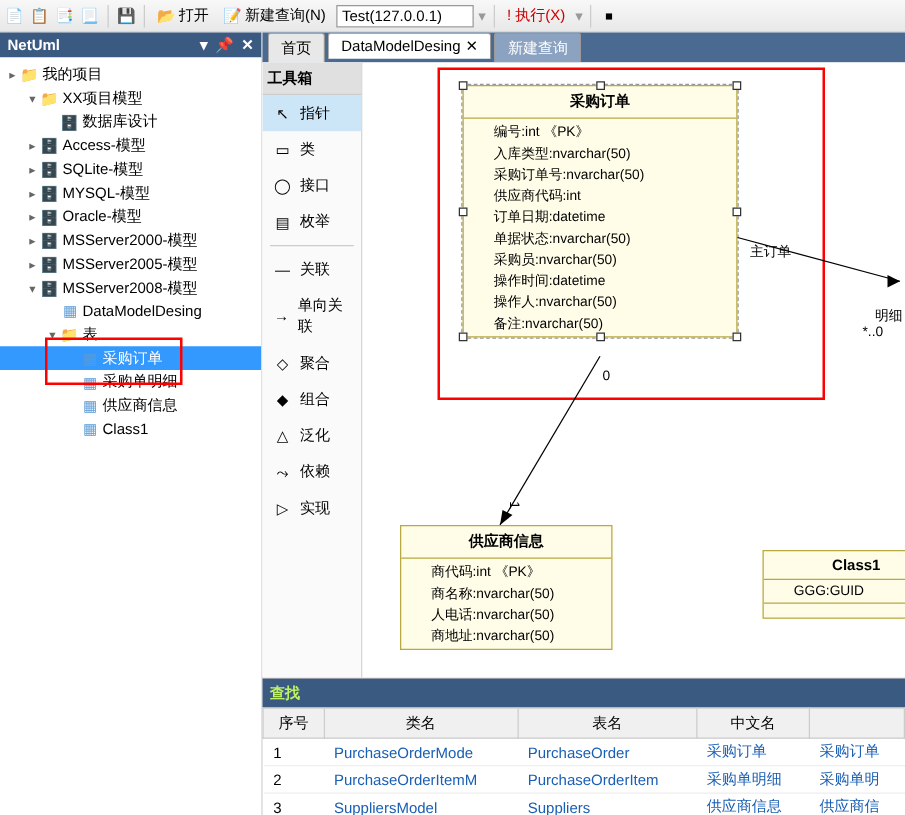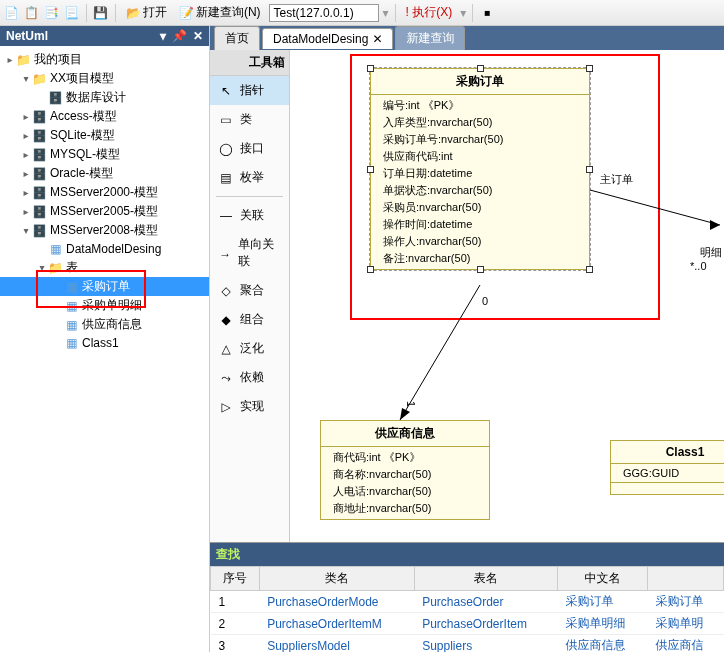--- a/index.html
+++ b/index.html
@@ -16,36 +16,36 @@
 .tree{flex:1;overflow:auto;background:#fff;padding:4px 0}
 .tree-node{display:flex;align-items:center;padding:1px 0;cursor:pointer;white-space:nowrap}
 .tree-node.sel{background:#3399ff;color:#fff}
 .tw{display:inline-block;width:12px;text-align:center;color:#666;font-size:10px}
 .nico{width:16px;height:16px;display:inline-flex;align-items:center;justify-content:center;margin-right:2px}
 .folder{color:#e8b04c}
 .db{color:#d4a000}
 .tbl{color:#5b9bd5}
 .red-box{border:2px solid red;position:absolute}
 .right-panel{flex:1;display:flex;flex-direction:column;position:relative}
-.tabs{height:24px;background:#4a6a92;display:flex;align-items:center;padding-left:4px}
+.tabs{height:24px;background:#4a6a92;display:flex;align-items:flex-start;padding-left:4px}
 .tab{background:#e8e8e8;border:1px solid #999;border-bottom:none;padding:3px 10px;margin-right:2px;border-radius:3px 3px 0 0;cursor:pointer;display:flex;align-items:center;gap:4px}
 .tab.active{background:#fff}
 .tab.closed{background:#8ba3c0;color:#fff}
 .canvas-area{flex:1;display:flex;background:#fff;position:relative;overflow:hidden}
 .toolbox{width:80px;border-right:1px solid #ccc;background:#fafafa}
-.tbx-hdr{background:#e0e0e0;padding:4px;text-align:right;font-weight:bold;border-bottom:1px solid #ccc}
+.tbx-hdr{background:#e0e0e0;padding:4px;text-align:left;font-weight:bold;border-bottom:1px solid #ccc}
 .tbx-item{display:flex;align-items:center;padding:6px 8px;gap:6px;cursor:pointer}
 .tbx-item.sel{background:#cde6f7}
 .tbx-ico{width:16px;height:16px;display:inline-flex;align-items:center;justify-content:center}
 .tbx-sep{height:1px;background:#ccc;margin:4px 6px}
 .canvas{flex:1;position:relative;background:#fff}
 .uml-class{position:absolute;background:#fffde8;border:1px solid #b8a842;min-width:150px}
 .uml-class.sel{outline:1px dashed #999}
 .uml-hdr{text-align:center;font-weight:bold;padding:4px;border-bottom:1px solid #b8a842}
-.uml-body{padding:2px 12px}
+.uml-body{padding:2px 24px}
 .uml-row{padding:1px 0;font-size:11px}
 .handle{position:absolute;width:7px;height:7px;background:#fff;border:1px solid #333}
 .find-panel{height:110px;border-top:1px solid #999}
 .find-hdr{background:#3b5a82;color:#bef264;padding:3px 6px;font-weight:bold}
 .find-tbl{width:100%;border-collapse:collapse}
 .find-tbl th{background:#f0f0f0;border:1px solid #ccc;padding:3px 8px;text-align:center;font-weight:normal}
 .find-tbl td{padding:2px 8px;border-bottom:1px solid #eee}
 .find-tbl .lnk{color:#1a5fb4;cursor:pointer}
 svg{overflow:visible}
 </style>
@@ -257,21 +257,21 @@
           <div class="handle" style="left:-4px;top:50%;margin-top:-3px"></div>
             <div class="handle" style="right:-4px;top:50%;margin-top:-3px"></div>
         </div>
 
         <svg style="position:absolute;left:0;top:0;width:100%;height:100%;pointer-events:none">
           <line x1="300" y1="140" x2="430" y2="175" stroke="#000"></line>
           <polygon points="430,175 420,170 420,180" fill="#000"></polygon>
           <line x1="190" y1="235" x2="110" y2="370" stroke="#000"></line>
           <polygon points="110,370 112,358 120,362" fill="#000"></polygon>
         </svg>
-        <span style="position:absolute;left:310px;top:122px;font-size:11px">主订单</span>
+        <span style="position:absolute;left:310px;top:144px;font-size:11px">主订单</span>
         <span style="position:absolute;left:410px;top:195px;font-size:11px">明细</span>
         <span style="position:absolute;left:400px;top:210px;font-size:11px">*..0</span>
         <span style="position:absolute;left:192px;top:245px;font-size:11px">0</span>
         <span style="position:absolute;left:118px;top:348px;font-size:11px;transform:rotate(90deg)">1</span>
 
         <div class="uml-class" style="left:30px;top:370px;width:170px">
           <div class="uml-hdr">供应商信息</div>
           <div class="uml-body" id="c2body">
               <div class="uml-row">商代码:int 《PK》</div>
               <div class="uml-row">商名称:nvarchar(50)</div>

